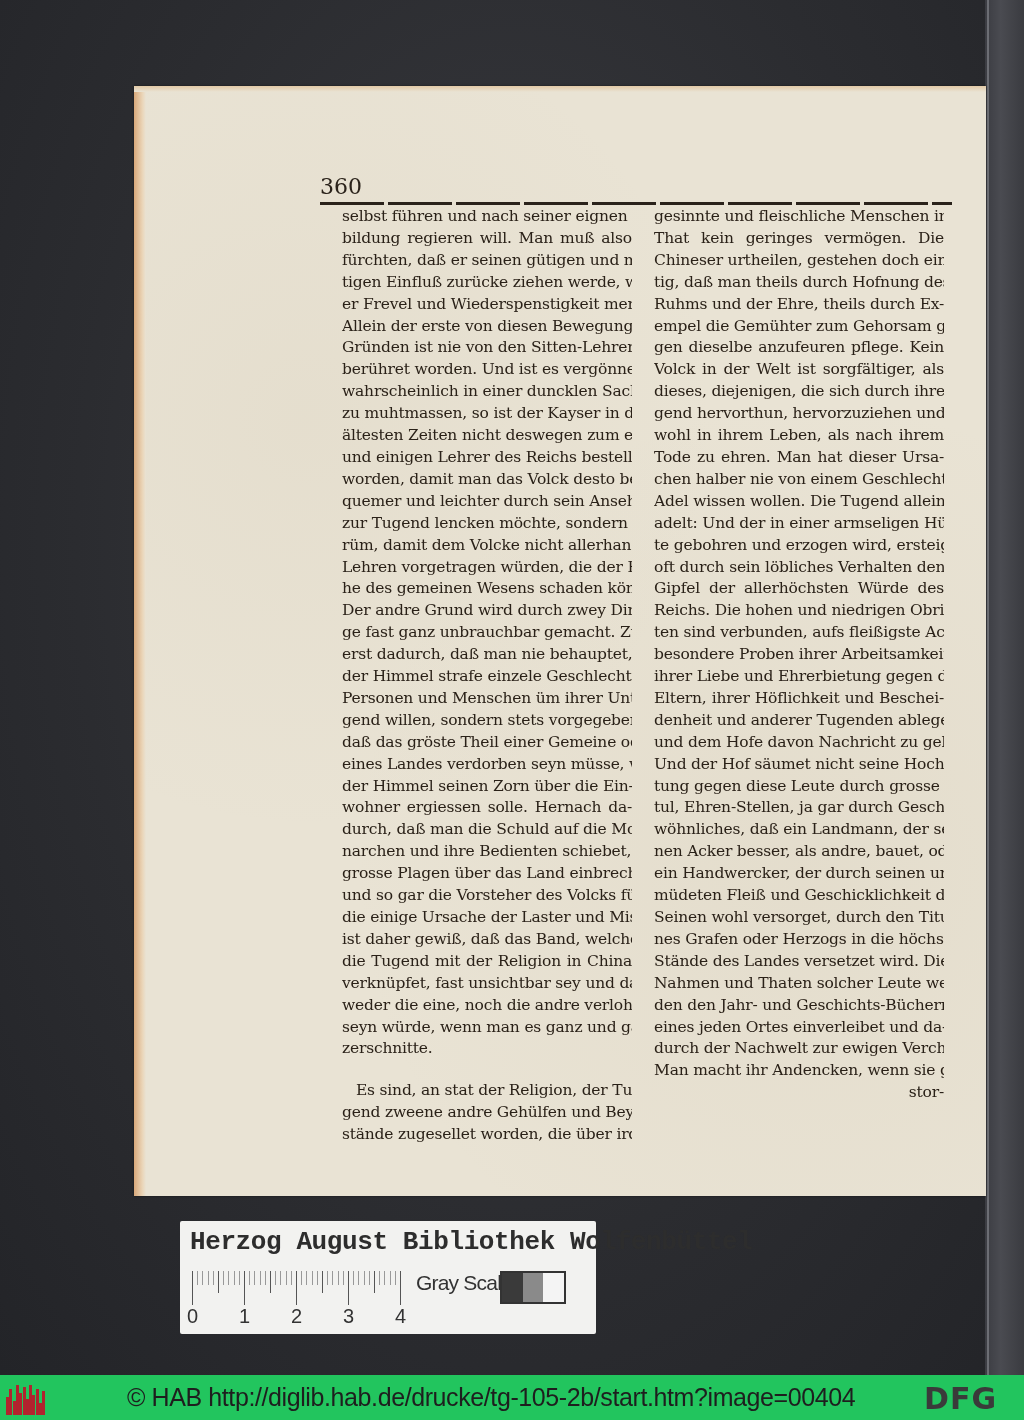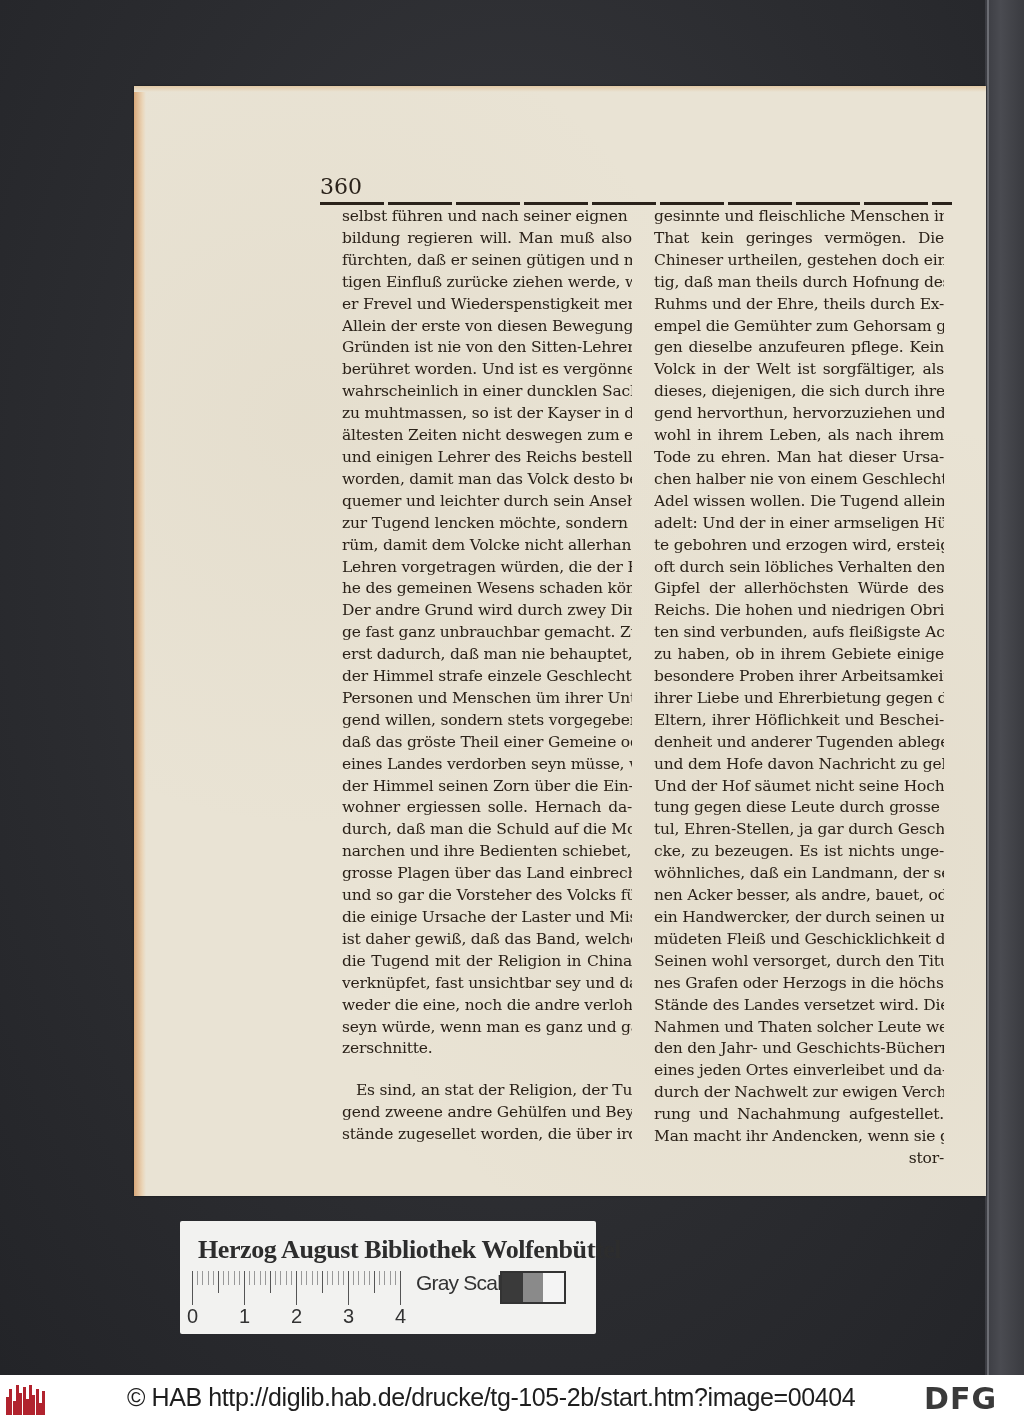--- a/index.html
+++ b/index.html
@@ -47,34 +47,34 @@
   .column .line { display:block; white-space:nowrap; overflow:hidden; text-align-last:justify; }
   .column .line.last { text-align-last:left; }
   .column .line.indent { padding-left:14px; }
   .column .line.right { text-align-last:right; text-align:center;}
   .column .gap { display:block; height:20px; }
 
   .card {
     position:absolute; left:180px; top:1221px; width:416px; height:113px;
     background:#f2f2f0; border-radius:2px;
   }
-  .card-title { position:absolute; left:18px; top:6px; font-family:Liberation Serif, serif;
-    font-weight:bold; font-size:26px; color:#2d2d2d; letter-spacing:-.4px; white-space:nowrap;margin-top:8px;}
+  .card-title { position:absolute; left:10px; top:6px; font-family:Liberation Mono, monospace;
+    font-weight:bold; font-size:26px; color:#2d2d2d; letter-spacing:-.4px; white-space:nowrap;}
   .ruler { position:absolute; left:12px; top:50px; width:220px; height:36px; }
   .tick { position:absolute; top:0; width:1px; background:#555; }
   .ruler-labels { position:absolute; left:6px; top:84px; width:240px; height:24px; }
   .rl { position:absolute; font-family:"Liberation Sans", sans-serif; font-size:20px; color:#333; }
   .gray-label { position:absolute; left:236px; top:50px; font-family:"Liberation Sans", sans-serif;
     font-size:21px; color:#333; letter-spacing:-.8px; }
   .gray-scale { position:absolute; left:320px; top:50px; width:66px; height:33px; border:2px solid #333; display:flex; box-sizing:border-box; }
   .gray-scale span { flex:1; }
 
   .footer {
     position:absolute; left:0; top:1375px; width:1024px; height:45px;
-    background:#ffffff;
+    background:#22c55e;
   }
   .footer-logo { position:absolute; left:6px; top:8px; width:40px; height:32px; }
   .footer-logo i { position:absolute; bottom:0; width:3px; background:#b1232e; }
   .footer-text { position:absolute; left:127px; top:8px; font-family:"Liberation Sans", sans-serif;
     font-size:25px; color:#1e1e1e; letter-spacing:-.4px; white-space:nowrap; }
   .dfg { position:absolute; left:924px; top:6px; font-family:"DejaVu Sans", sans-serif;
     font-weight:bold; font-size:30px; color:#3a3a3a; letter-spacing:1px; }
 </style>
 </head>
 <body>
@@ -153,42 +153,39 @@
     <span class="line">wohl in ihrem Leben, als nach ihrem</span>
     <span class="line">Tode zu ehren.  Man hat dieser Ursa-</span>
     <span class="line">chen halber nie von einem Geschlechts-</span>
     <span class="line">Adel wissen wollen.  Die Tugend allein</span>
     <span class="line">adelt: Und der in einer armseligen Hüt-</span>
     <span class="line">te gebohren und erzogen wird, ersteigt</span>
     <span class="line">oft durch sein löbliches Verhalten den</span>
     <span class="line">Gipfel der allerhöchsten Würde des</span>
     <span class="line">Reichs. Die hohen und niedrigen Obrig-</span>
     <span class="line">ten sind verbunden, aufs fleißigste Acht</span>
-    <span class="line">zu haben, ob in ihrem Gebiete einige</span>
     <span class="line">besondere Proben ihrer Arbeitsamkeit,</span>
     <span class="line">ihrer Liebe und Ehrerbietung gegen die</span>
     <span class="line">Eltern, ihrer Höflichkeit und Beschei-</span>
     <span class="line">denheit und anderer Tugenden ablegen,</span>
     <span class="line">und dem Hofe davon Nachricht zu geben.</span>
     <span class="line">Und der Hof säumet nicht seine Hochach-</span>
     <span class="line">tung gegen diese Leute durch grosse Ti-</span>
     <span class="line">tul, Ehren-Stellen, ja gar durch Geschen-</span>
-    <span class="line">cke, zu bezeugen.  Es ist nichts unge-</span>
     <span class="line">wöhnliches, daß ein Landmann, der sei-</span>
     <span class="line">nen Acker besser, als andre, bauet, oder</span>
     <span class="line">ein Handwercker, der durch seinen uner-</span>
     <span class="line">müdeten Fleiß und Geschicklichkeit die</span>
     <span class="line">Seinen wohl versorget, durch den Titul ei-</span>
     <span class="line">nes Grafen oder Herzogs in die höchsten</span>
     <span class="line">Stände des Landes versetzet wird.   Die</span>
     <span class="line">Nahmen und Thaten solcher Leute wer-</span>
     <span class="line">den den Jahr- und Geschichts-Büchern</span>
     <span class="line">eines jeden Ortes einverleibet und da-</span>
     <span class="line">durch der Nachwelt zur ewigen Verch-</span>
-    <span class="line">rung und Nachahmung aufgestellet.</span>
     <span class="line">Man macht ihr Andencken, wenn sie ge-</span>
     <span class="line right">stor-</span>
   </div>
 
 <div class="card">
   <div class="card-title">Herzog August Bibliothek Wolfenbüttel</div>
   <div class="ruler" id="ruler">
       <div class="tick" style="left: 0px; height: 34px;"></div>
       <div class="tick" style="left: 5.2px; height: 14px; background: rgb(153, 153, 153);"></div>
       <div class="tick" style="left: 10.4px; height: 14px; background: rgb(153, 153, 153);"></div>

